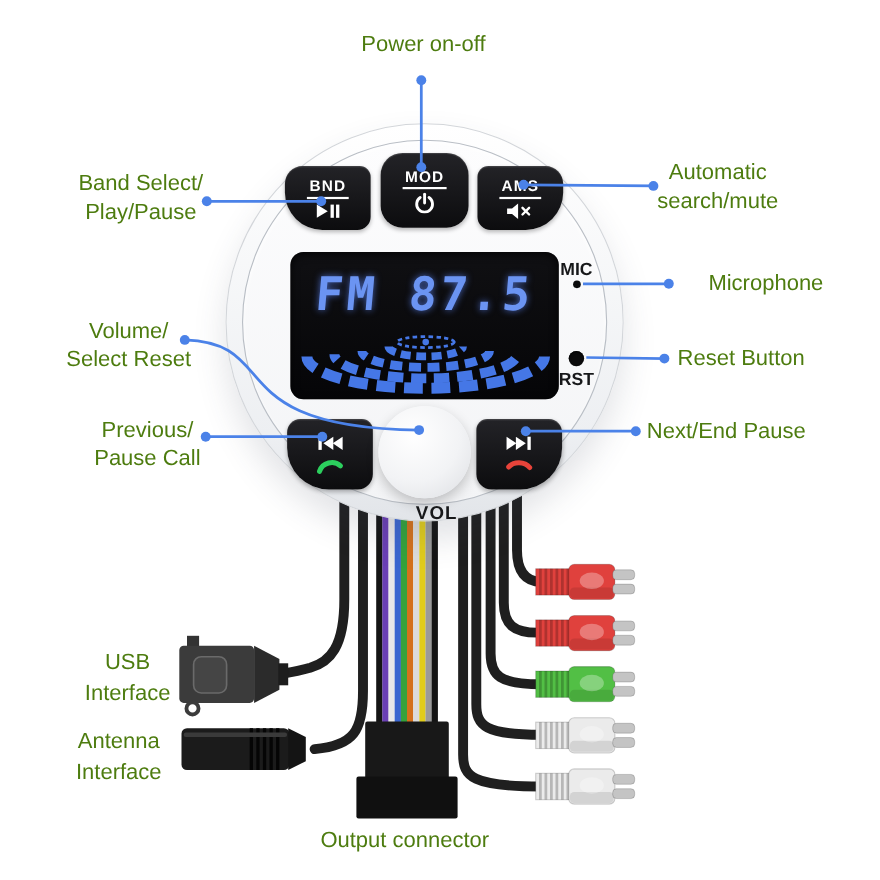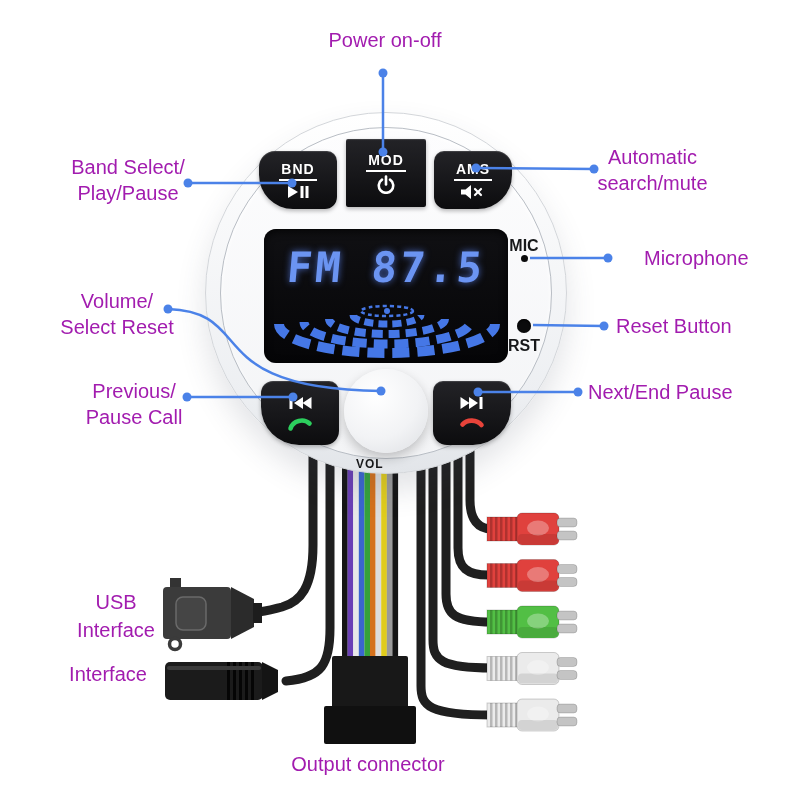--- a/index.html
+++ b/index.html
@@ -2,21 +2,21 @@
 <html><head>
 <meta charset="utf-8">
 <style>
   html,body{margin:0;padding:0;background:#fff;}
   #stage{position:relative;width:800px;height:800px;background:#ffffff;overflow:hidden;
          font-family:"Liberation Sans",sans-serif;}
   svg{display:block;}
   .layer{position:absolute;left:0;top:0;pointer-events:none;}
 
   
-  .lbl{position:absolute;font-size:20px;line-height:26px;color:#a21caf;text-align:center;}
+  .lbl{position:absolute;font-size:20px;line-height:26px;color:#4d7c0f;text-align:center;}
   .lbl.left-align{text-align:left;}
   .lbl-power{left:300px;top:28px;width:170px;line-height:25px;}
   .lbl-band{left:38px;top:154px;width:180px;}
   .lbl-ams{left:565px;top:144px;width:175px;}
   .lbl-mic{left:644px;top:245px;}
   .lbl-reset{left:616px;top:313px;}
   .lbl-volume{left:32px;top:288px;width:170px;}
   .lbl-previous{left:49px;top:378px;width:170px;}
   .lbl-next{left:588px;top:379px;}
   .lbl-usb{left:40px;top:588px;width:152px;line-height:28px;}
@@ -29,21 +29,21 @@
           border:1px solid #d3d6da;
           box-shadow:0 16px 30px rgba(60,70,90,.15);}
   .device::before{content:"";position:absolute;inset:14px;border-radius:50%;
           background:linear-gradient(180deg,#fdfdfe 0%,#f3f4f6 100%);
           border:1px solid #b9bec5;box-shadow:inset 0 2px 5px rgba(255,255,255,.9);}
 
   .hw-btn{position:absolute;display:flex;flex-direction:column;align-items:center;justify-content:center;
           gap:3px;background:linear-gradient(180deg,#232327,#0c0c0e);
           box-shadow:0 2px 4px rgba(0,0,0,.28), inset 0 1px 1px rgba(255,255,255,.14);}
   .btn-band{left:53px;top:38px;width:78px;height:58px;border-radius:16px 10px 12px 34px;}
-  .btn-mode{left:140px;top:26px;width:80px;height:68px;border-radius:2px;}
+  .btn-mode{left:140px;top:26px;width:80px;height:68px;border-radius:20px;}
   .btn-ams{left:228px;top:38px;width:78px;height:58px;border-radius:10px 16px 34px 12px;}
   .btn-prev{left:55px;top:268px;width:78px;height:64px;border-radius:12px 10px 14px 38px;gap:4px;}
   .btn-next{left:227px;top:268px;width:78px;height:64px;border-radius:10px 12px 38px 14px;gap:4px;}
   .btn-label{color:#fff;font-size:14px;font-weight:700;letter-spacing:1px;
              border-bottom:2px solid #fff;padding:0 2px 2px;font-family:"Liberation Sans",sans-serif;}
 
   .display{position:absolute;left:58px;top:116px;width:244px;height:134px;border-radius:12px;
            background:linear-gradient(180deg,#101013,#050507);box-shadow:inset 0 2px 8px rgba(0,0,0,.8);}
   .display-text{position:absolute;left:0;top:14px;width:100%;text-align:center;
            font-family:"DejaVu Sans Mono",monospace;font-weight:700;font-size:42px;
@@ -57,22 +57,22 @@
   .mic-hole{position:absolute;left:315px;top:142px;width:7px;height:7px;border-radius:50%;background:#0b0b0c;}
   .rst-hole{position:absolute;left:311px;top:206px;width:14px;height:14px;border-radius:50%;background:#0b0b0c;
             box-shadow:inset 0 1px 2px #000;}
 
   .knob{position:absolute;left:138px;top:256px;width:84px;height:84px;border-radius:50%;
         background:radial-gradient(circle at 38% 32%,#ffffff 0%,#f2f3f5 55%,#dcdee2 100%);
         box-shadow:0 5px 12px rgba(0,0,0,.22);}
   .knob::before{content:"";position:absolute;inset:-6px;border-radius:50%;z-index:-1;
         background:repeating-conic-gradient(#c3c7cc 0deg 4deg,#f4f5f7 4deg 10deg);
         box-shadow:0 4px 10px rgba(0,0,0,.18);}
-  .vol-label{position:absolute;left:150px;top:344px;width:60px;text-align:left;
-             font-size:12px;font-weight:700;letter-spacing:1px;color:#17181a;}
+  .vol-label{position:absolute;left:150px;top:344px;width:60px;text-align:right;
+             font-size:17px;font-weight:700;letter-spacing:1px;color:#17181a;}
 </style>
 </head>
 <body>
 
 <div id="stage">
 
   <svg class="layer" width="800" height="800">
     <defs>
       <g id="rcaShape">
         <rect x="0" y="-12" width="32" height="24" fill="currentColor" stroke="rgba(0,0,0,0.18)" stroke-width="1"></rect>
@@ -289,17 +289,18 @@
   <div class="lbl lbl-previous">
     <div>Previous/</div>
     <div>Pause Call</div>
   </div>
   <div class="lbl lbl-next left-align">Next/End Pause</div>
   <div class="lbl lbl-usb">
     <div>USB</div>
     <div>Interface</div>
   </div>
   <div class="lbl lbl-antenna">
+    <div>Antenna</div>
     <div>Interface</div>
   </div>
   <div class="lbl lbl-output">Output connector</div>
 
 </div>
 
 </body></html>

